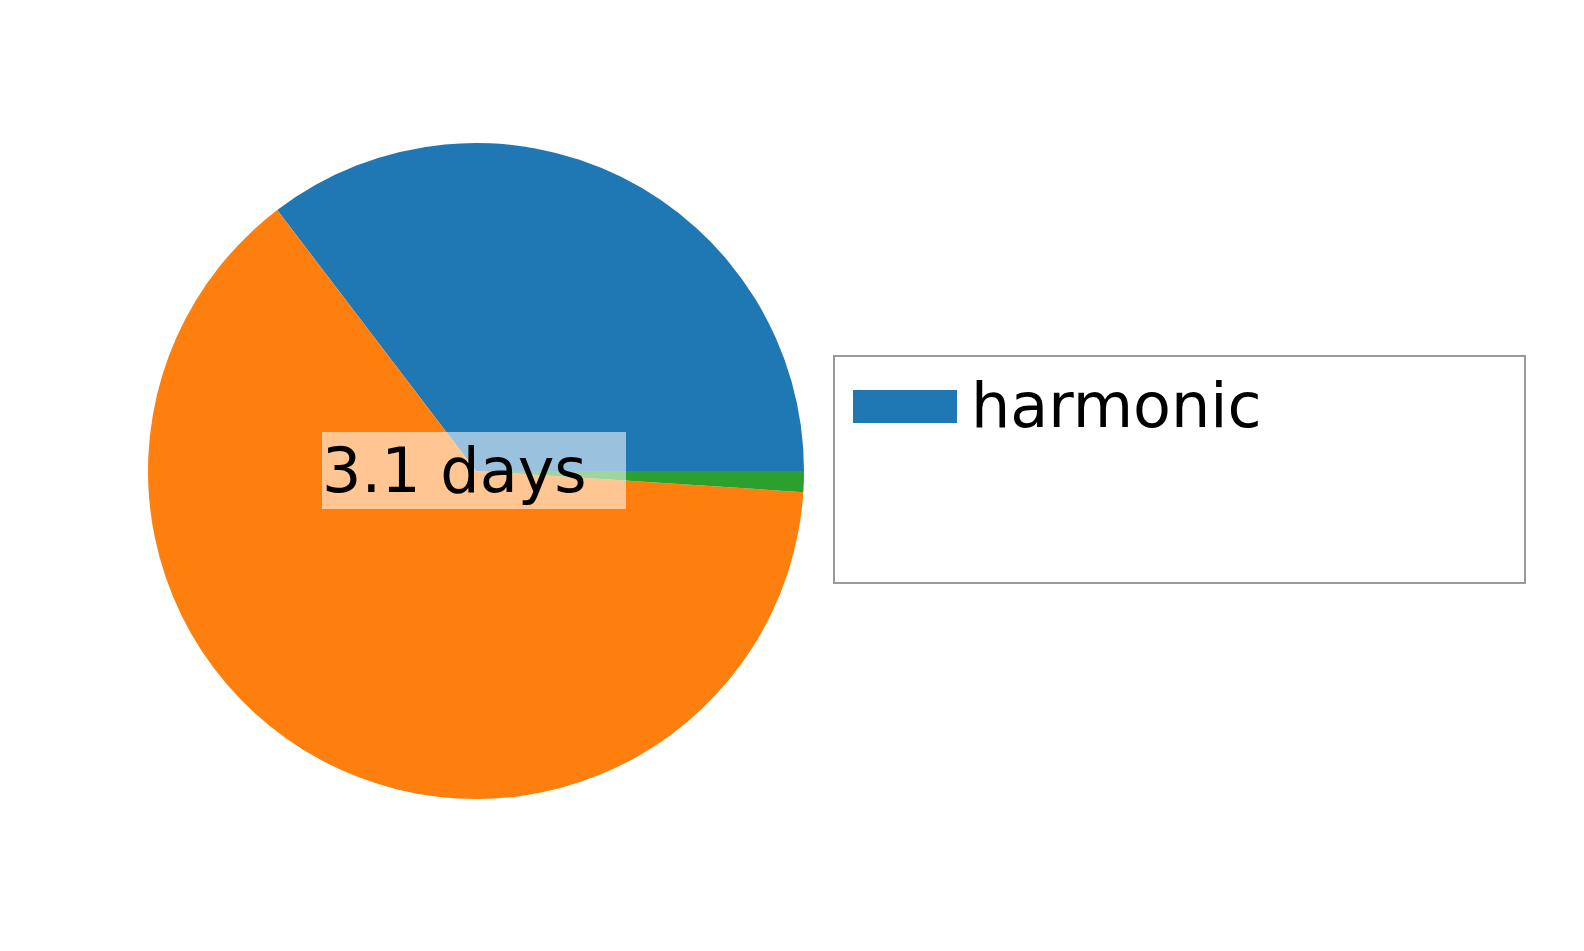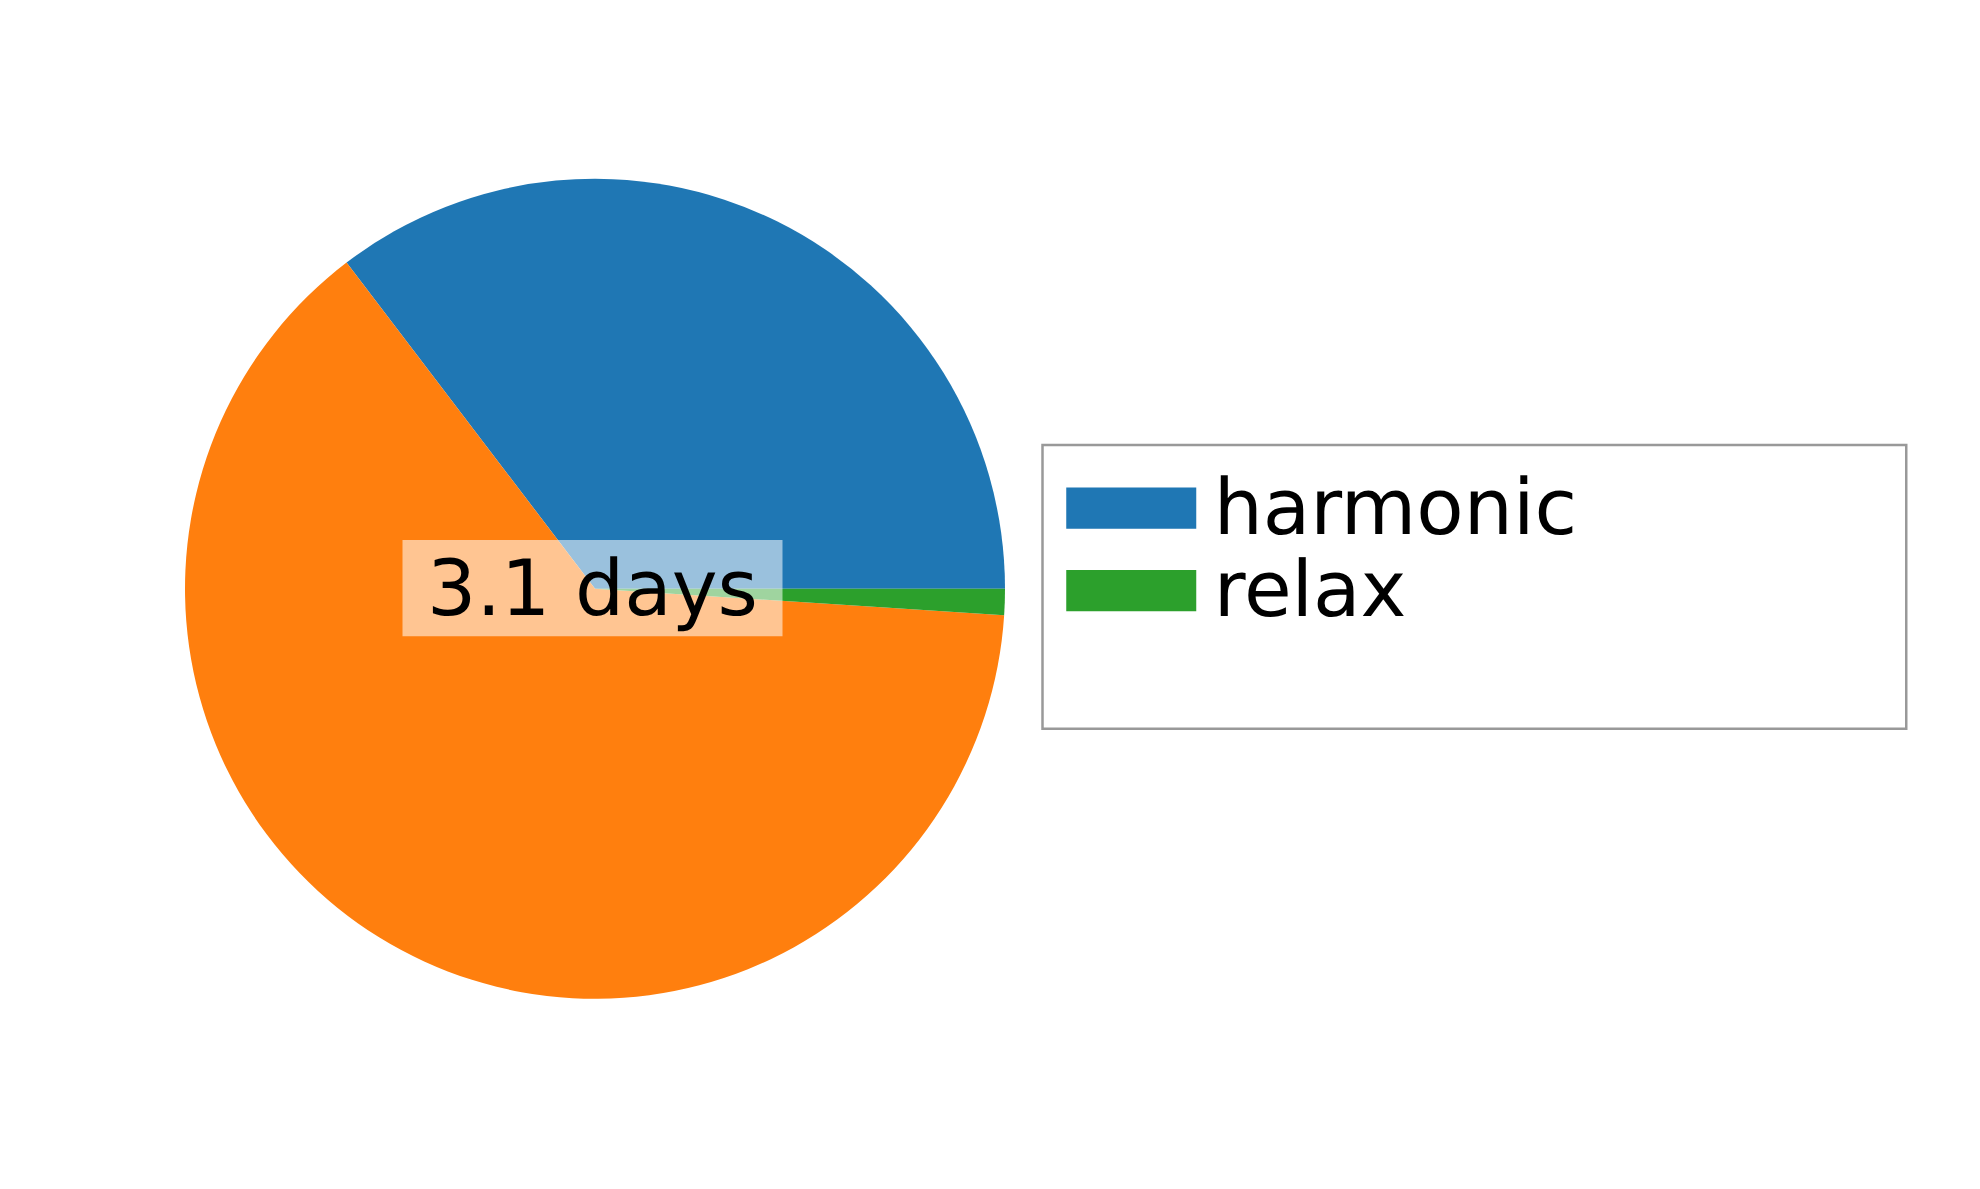--- a/index.html
+++ b/index.html
@@ -38,21 +38,21 @@
   
   #center-label {
     position: absolute;
     left: 322px;
     top: 432px;
     width: 304px;
     height: 77px;
     background: rgba(255, 255, 255, 0.55);
     display: flex;
     align-items: center;
-    justify-content: center;
+    justify-content: flex-start;
     box-sizing: border-box;
   }
   #center-label-text {
     font-size: 62px;
     line-height: 1;
     color: #000000;
     white-space: nowrap;
     letter-spacing: 0px;
     font-family: "DejaVu Sans", sans-serif;
   }
@@ -112,20 +112,16 @@
   <div id="center-label">
     <span id="center-label-text">3.1 days</span>
   </div>
 
   <div id="legend">
     <div id="legend-items">
         <div class="legend-row">
           <span class="legend-swatch" style="background: rgb(31, 119, 180);"></span>
           <span class="legend-label">harmonic</span>
         </div>
-        <div class="legend-row">
-          <span class="legend-swatch" style="background: rgb(44, 160, 44);"></span>
-          <span class="legend-label">relax</span>
-        </div>
       </div>
   </div>
 
 </div>
 
 </body></html>

